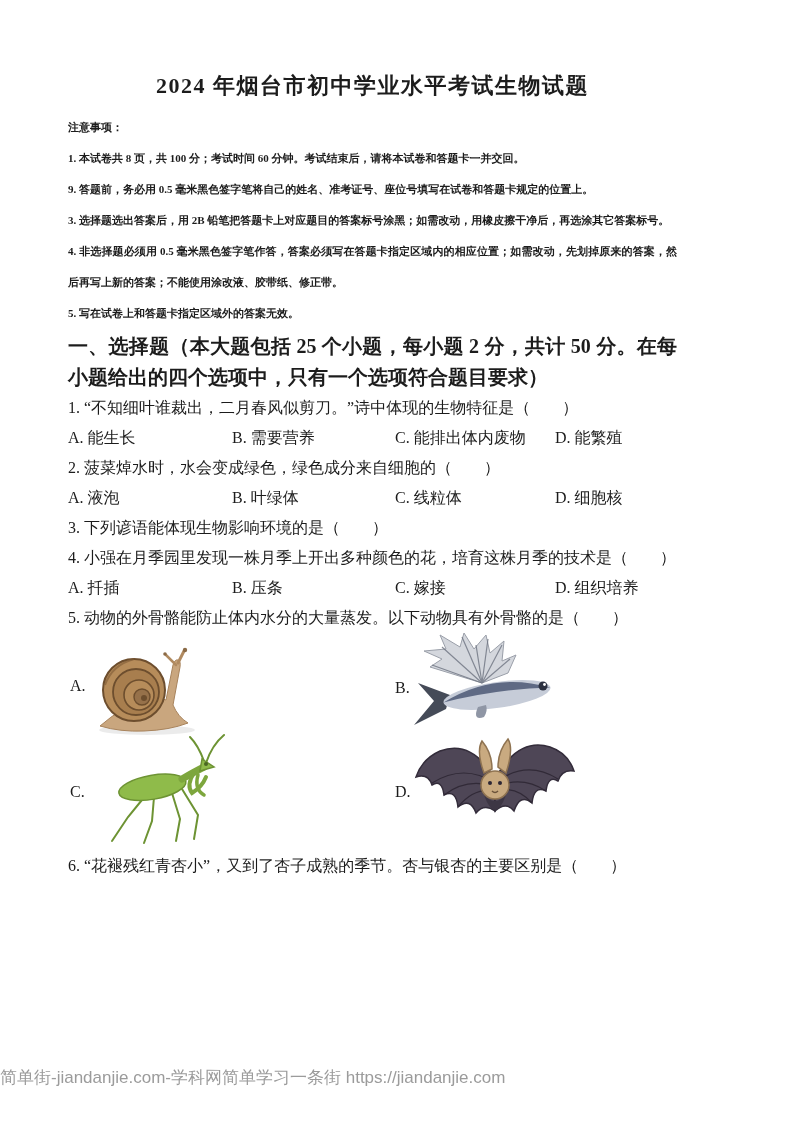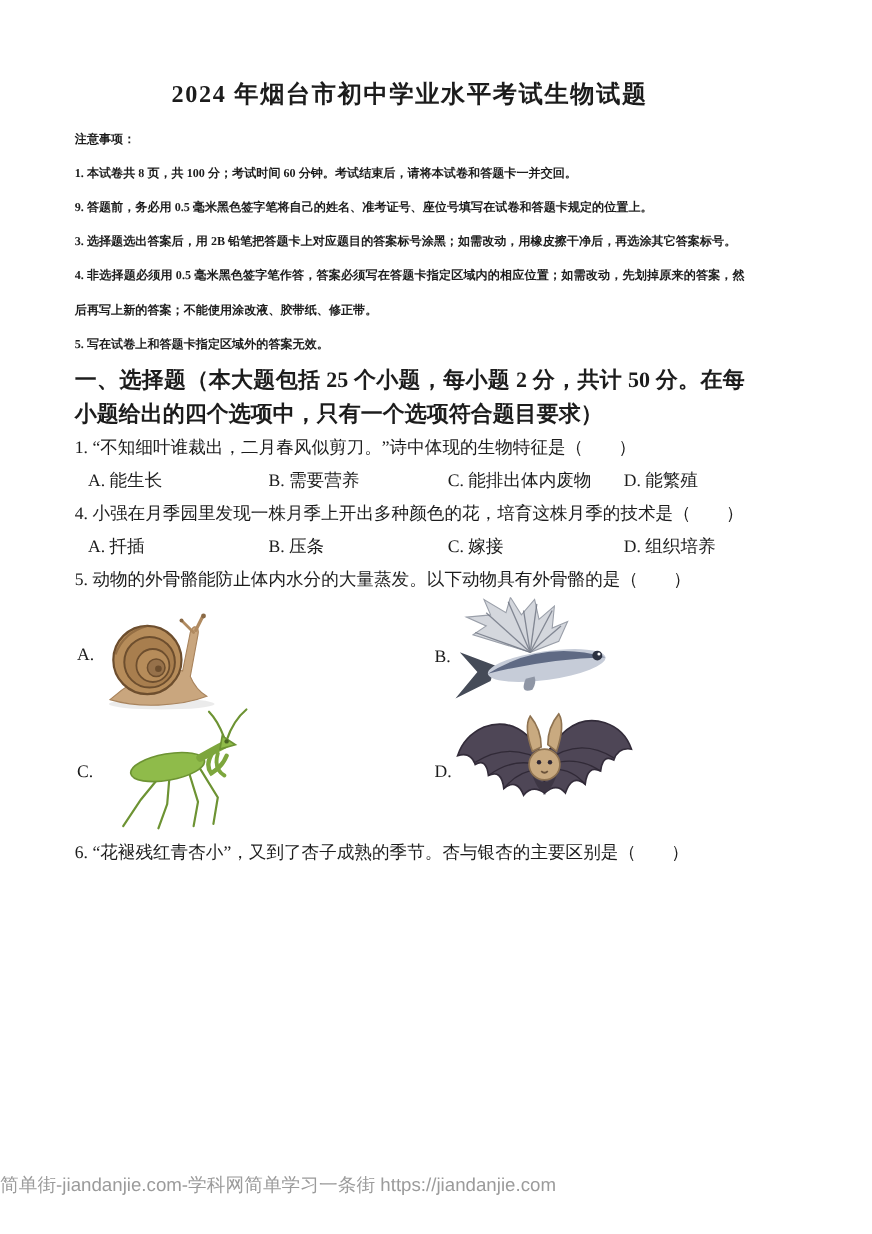--- a/index.html
+++ b/index.html
@@ -40,21 +40,20 @@
     margin:0;
     font-size:16px;
     line-height:30px;
     text-align:justify;
   }
   .opts4{
     display:grid;
     grid-template-columns:164px 163px 160px auto;
     font-size:16px;
     line-height:30px;
-    margin-left:12px;
   }
   .opts2{
     display:grid;
     grid-template-columns:327px auto;
     font-size:16px;
     line-height:30px;
   }
   .fig-block{
     position:relative;
     height:210px;
@@ -94,22 +93,32 @@
   <div class="q">
     <p class="stem">1. “不知细叶谁裁出，二月春风似剪刀。”诗中体现的生物特征是（　　）</p>
     <div class="opts4">
       <span>A. 能生长</span>
       <span>B. 需要营养</span>
       <span>C. 能排出体内废物</span>
       <span>D. 能繁殖</span>
     </div>
   </div>
 
-
-  <div class="q">
+  <div class="q">
+    <p class="stem">2. 菠菜焯水时，水会变成绿色，绿色成分来自细胞的（　　）</p>
+    <div class="opts4">
+      <span>A. 液泡</span>
+      <span>B. 叶绿体</span>
+      <span>C. 线粒体</span>
+      <span>D. 细胞核</span>
+    </div>
+  </div>
+
+  <div class="q">
+    <p class="stem">3. 下列谚语能体现生物影响环境的是（　　）</p>
   </div>
 
   <div class="q">
     <p class="stem">4. 小强在月季园里发现一株月季上开出多种颜色的花，培育这株月季的技术是（　　）</p>
     <div class="opts4">
       <span>A. 扦插</span>
       <span>B. 压条</span>
       <span>C. 嫁接</span>
       <span>D. 组织培养</span>
     </div>

